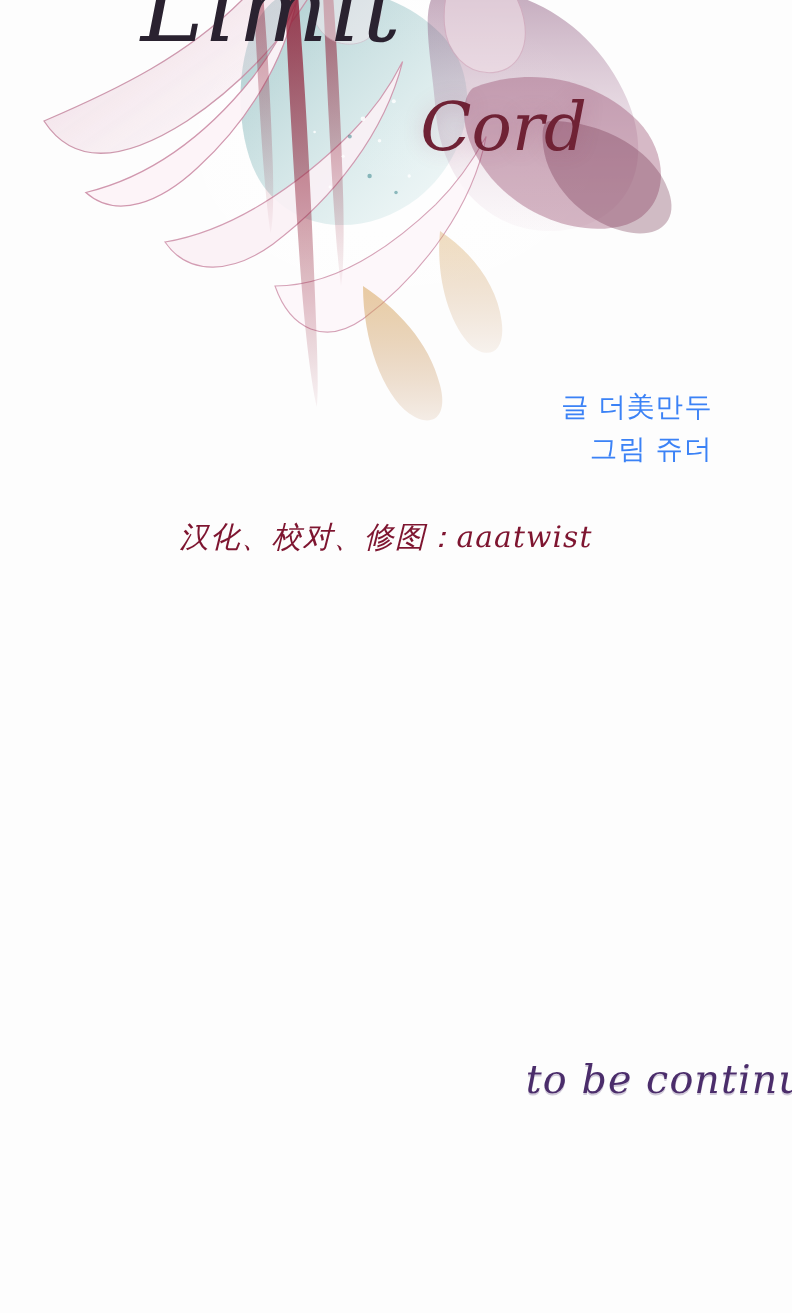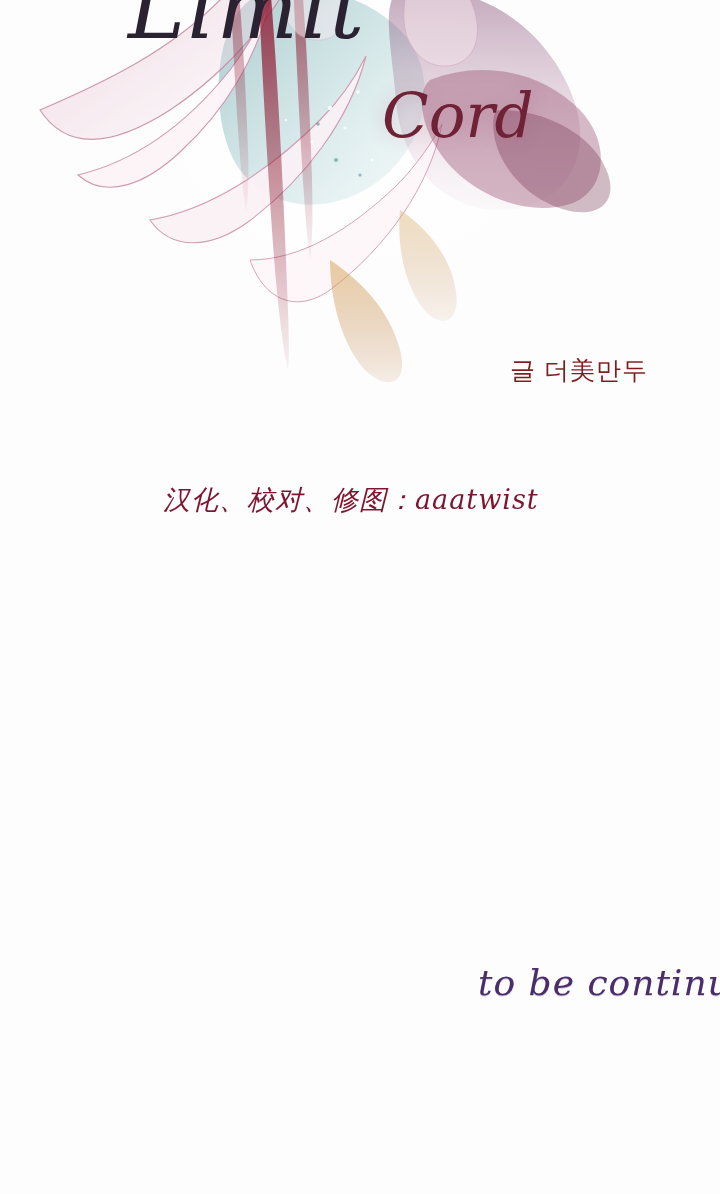--- a/index.html
+++ b/index.html
@@ -67,38 +67,37 @@
     white-space: nowrap;
   }
 
   
   .credits {
     position: absolute;
     right: 72px;
     top: 352px;
     text-align: right;
     line-height: 1.5;
-    color: #7f1d1d;
+    color: #3b82f6;
     font-size: 25px;
     letter-spacing: 1px;
     margin-left: 10px;
   }
   .credits div { white-space: nowrap; }
 
   .translator {
     position: absolute;
     left: 163px;
     top: 470px;
     font-family: "DejaVu Serif", serif;
     font-size: 27px;
     color: #7e1530;
     white-space: nowrap;
     font-style: italic;
     letter-spacing: 1px;
-    margin-top: 12px;
   }
 
   .tbc {
     position: absolute;
     left: 478px;
     top: 962px;
     font-family: "DejaVu Serif", serif;
     font-size: 36px;
     font-style: italic;
     color: #4b2d6b;
@@ -180,19 +179,20 @@
       <path d="M430 0 C452 10 470 30 476 56 C482 84 470 104 448 106 C424 108 406 88 404 62 C402 34 412 8 430 0 Z" fill="#f3e3ea" opacity="0.55" stroke="#d3a6ba" stroke-width="1"></path>
       <path d="M310 0 C330 6 344 22 346 44 C348 68 334 82 314 80 C294 78 282 60 282 38 C282 18 294 2 310 0 Z" fill="#f7ecf1" opacity="0.5" stroke="#d3a6ba" stroke-width="0.8"></path>
     </svg>
   </div>
 
   <div class="title-line1">Limit</div>
   <div class="title-line2">Cord</div>
 
   <div class="credits">
     <div>글 더美만두</div>
+    <div>그림 쥬더</div>
   </div>
 
   <div class="translator">汉化、校对、修图：aaatwist</div>
 
   <div class="tbc">to be continued</div>
 
 </div>
 
 </body></html>

